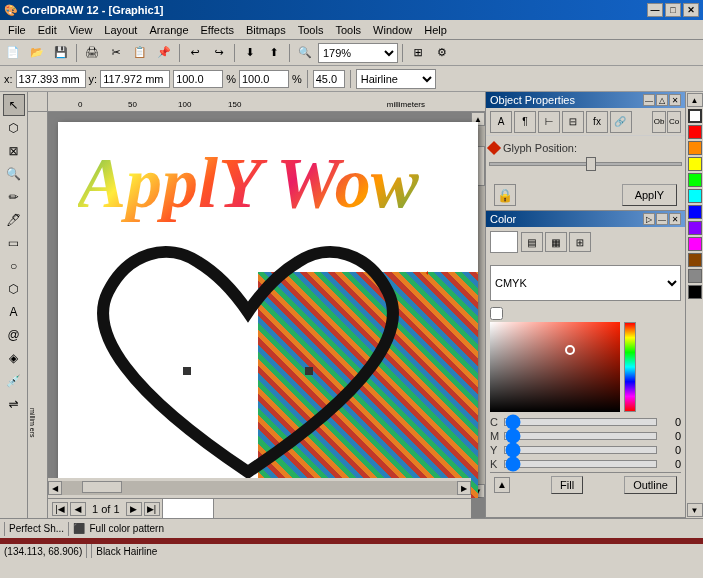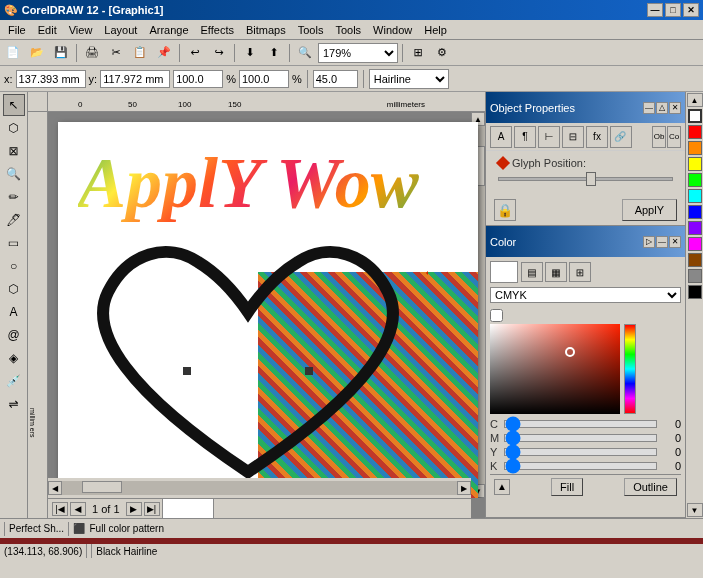--- a/index.html
+++ b/index.html
@@ -49,42 +49,42 @@
     .scroll-h { position: absolute; bottom: 0; left: 20px; right: 14px; height: 20px; background: #d4d0c8; display: flex; align-items: center; }
     .scroll-btn { width: 14px; height: 14px; background: #d4d0c8; border: 1px solid #888; display: flex; align-items: center; justify-content: center; font-size: 8px; cursor: pointer; }
 
     
     .page-bar { position: absolute; bottom: 0; left: 20px; right: 14px; height: 20px; background: #d4d0c8; border-top: 1px solid #888; display: flex; align-items: center; gap: 2px; padding: 0 4px; font-size: 11px; }
     .page-nav-btn { width: 16px; height: 14px; background: #d4d0c8; border: 1px solid #888; display: flex; align-items: center; justify-content: center; font-size: 9px; cursor: pointer; }
     .page-tab { padding: 19px 8px; background: white; border: 1px solid #888; border-bottom: none; font-size: 11px; cursor: pointer; margin-top: 30px; }
 
     
     .panel { border-bottom: 1px solid #888; }
-    .panel-header { background: linear-gradient(to right, #003b7a, #6b9cd8); color: white; height: 31px; display: flex; align-items: center; justify-content: space-between; padding: 0 4px; font-size: 11px; }
+    .panel-header { background: linear-gradient(to right, #003b7a, #6b9cd8); color: white; height: 16px; display: flex; align-items: center; justify-content: space-between; padding: 0 4px; font-size: 11px; }
     .panel-header-btns { display: flex; gap: 1px; }
     .panel-header-btn { width: 12px; height: 12px; background: #d4d0c8; border: 1px solid #888; display: flex; align-items: center; justify-content: center; font-size: 8px; cursor: pointer; color: black; }
 
     .obj-props-toolbar { height: 28px; background: #d4d0c8; border-bottom: 1px solid #ccc; display: flex; align-items: center; padding: 2px 4px; gap: 2px; }
     .obj-props-btn { width: 22px; height: 22px; background: #d4d0c8; border: 1px solid #888; display: flex; align-items: center; justify-content: center; font-size: 10px; cursor: pointer; }
 
-    .glyph-section { padding: 6px 12px; }
+    .glyph-section { padding: 6px 3px; }
     .glyph-label { font-size: 11px; color: #333; margin-bottom: 4px; display: flex; align-items: center; gap: 4px; }
     .glyph-diamond { width: 10px; height: 10px; background: #cc2200; transform: rotate(45deg); display: inline-block; }
     .glyph-slider-track { width: 100%; height: 4px; background: #b0b0b0; border: 1px solid #888; position: relative; margin: 8px 0; }
     .glyph-slider-thumb { position: absolute; top: -6px; left: 50%; width: 10px; height: 14px; background: #d4d0c8; border: 1px solid #666; cursor: pointer; }
 
     .apply-row { display: flex; justify-content: space-between; align-items: center; padding: 4px 8px; }
     .lock-btn { width: 22px; height: 22px; background: #d4d0c8; border: 1px solid #888; display: flex; align-items: center; justify-content: center; font-size: 13px; cursor: pointer; }
     .apply-btn { height: 22px; padding: 0 12px; background: #d4d0c8; border: 1px outset #999; font-size: 11px; cursor: pointer; }
 
     
     .color-panel-content { padding: 4px; }
     .color-white-box { width: 28px; height: 22px; background: white; border: 1px solid #888; }
     .color-panel-btn { width: 22px; height: 20px; background: #d4d0c8; border: 1px solid #888; display: flex; align-items: center; justify-content: center; font-size: 10px; cursor: pointer; }
-    .color-mode-select { height: 16px; width: 90px; border: 1px solid #888; background: white; font-size: 11px; }
+    .color-mode-select { height: 36px; width: 90px; border: 1px solid #888; background: white; font-size: 11px; margin-top: 8px; }
     .cmyk-row { display: flex; align-items: center; gap: 4px; margin: 2px 0; font-size: 11px; }
     .cmyk-label { width: 10px; color: #333; }
     .cmyk-slider { flex: 1; height: 8px; -webkit-appearance: none; appearance: none; background: #ddd; border: 1px solid #888; }
     .cmyk-value { width: 20px; text-align: right; }
     .no-fill-checkbox { display: flex; align-items: center; gap: 4px; padding: 2px 0; font-size: 11px; }
 
     
     .fill-outline-bar { height: 24px; display: flex; align-items: center; justify-content: space-between; padding: 0 4px; border-top: 1px solid #888; }
     .fill-btn { padding: 2px 8px; background: #d4d0c8; border: 1px outset #999; font-size: 11px; cursor: pointer; }
 
@@ -148,21 +148,21 @@
 <div class="props-bar">
   <span>x:</span>
   <input class="props-input" type="text" value="137.393 mm" style="">
   <span>y:</span>
   <input class="props-input" type="text" value="117.972 mm" style="">
   <input class="props-input" style="width: 50px;" type="text" value="100.0">
   <span>%</span>
   <input class="props-input" style="width: 50px;" type="text" value="100.0">
   <span>%</span>
   <div class="toolbar-sep"></div>
-  <input class="props-input" style="width: 45px;" type="text" value="45.0">
+  <input class="props-input" style="width: 32px;" type="text" value="45.0">
   <div class="toolbar-sep"></div>
   <select class="props-select">
     <option>Hairline</option>
   </select>
 </div>
 
 <div style="display:flex; height: 426px; overflow:hidden;">
 
   <div class="left-toolbox">
     <div class="tool-btn active" title="Select">↖</div>

